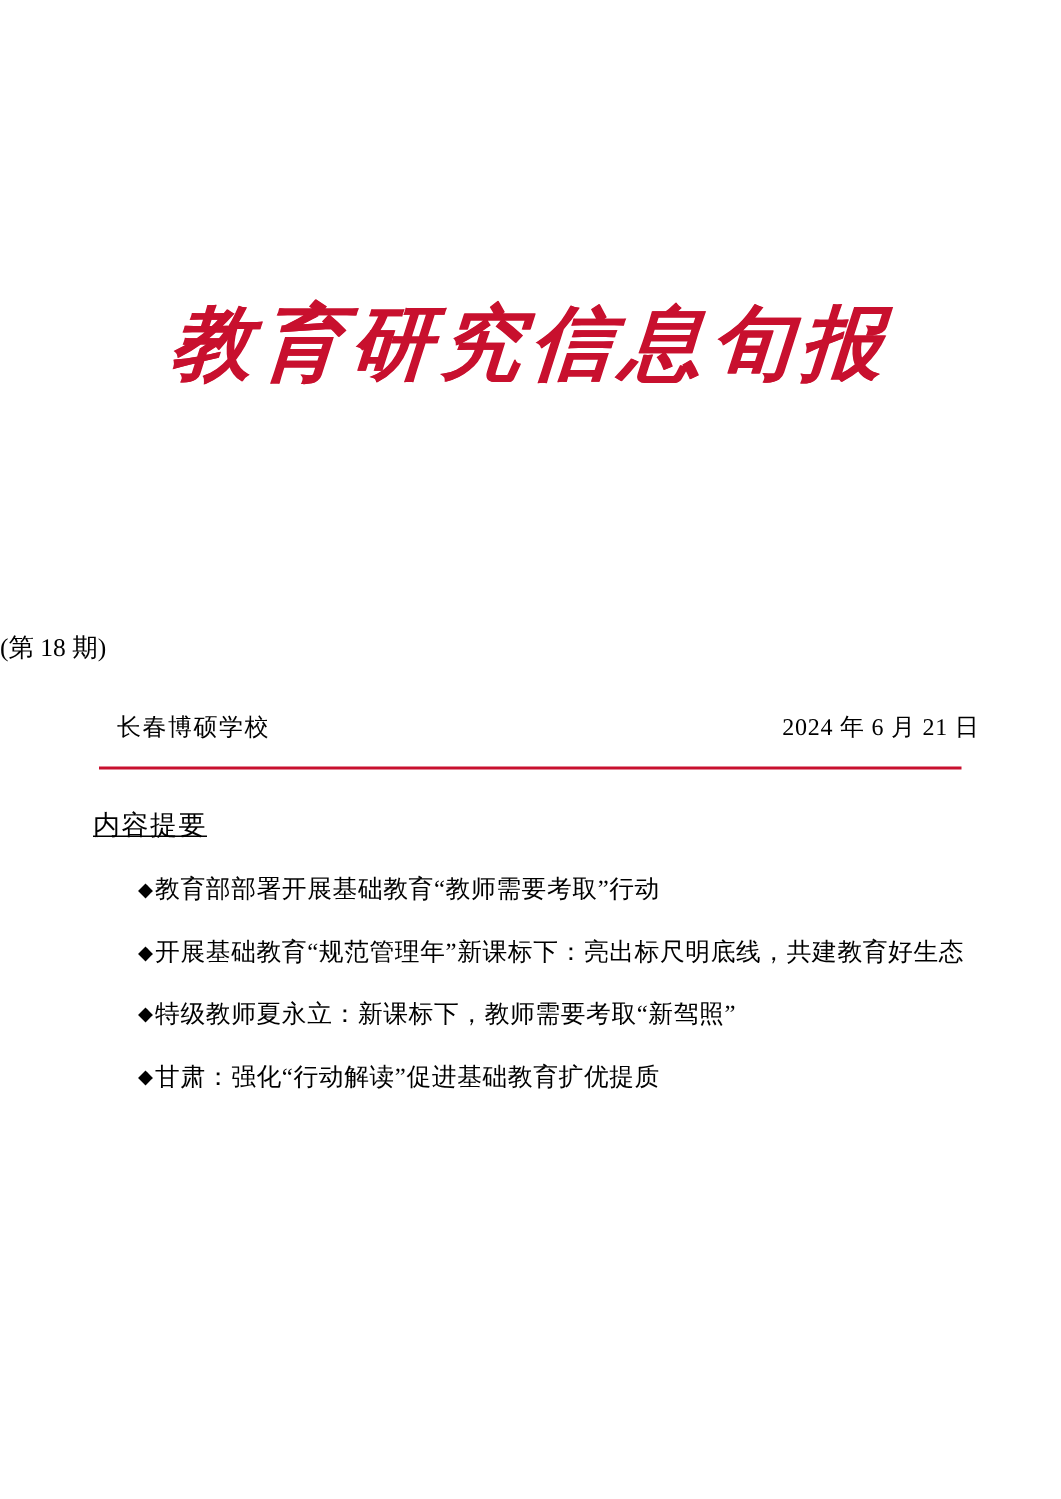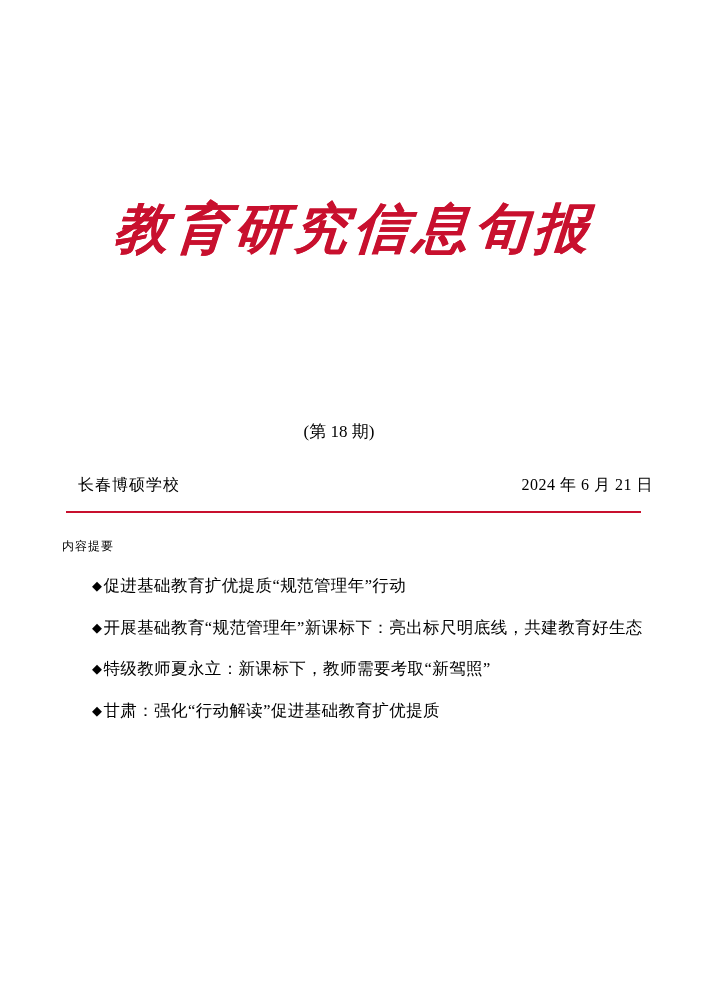--- a/index.html
+++ b/index.html
@@ -41,21 +41,20 @@
     display: inline-block;
     text-shadow: 0.5px 0 0 #c8102e;
   }
 
   
   .issue-line {
     position: absolute;
     top: 420px;
     left: 0;
     width: 678px;
-    text-align: center;
     font-size: 17px;
     font-family: "Liberation Serif", "DejaVu Serif", serif;
   }
 
   
   .meta-row {
     position: absolute;
     top: 475px;
     left: 78px;
     width: 575px;
@@ -77,23 +76,24 @@
   }
 
   
   .contents {
     position: absolute;
     top: 538px;
     left: 62px;
     width: 590px;
   }
   .contents-heading {
-    font-size: 12px;
+    font-size: 18px;
     margin: 0 0 18px 0;
     letter-spacing: 1px;
+    text-decoration: underline;
   }
   .contents-list {
     margin: 0;
     padding: 0;
     list-style: none;
   }
   .contents-list li {
     font-size: 16.5px;
     line-height: 1.55;
     margin-bottom: 16px;
@@ -122,20 +122,20 @@
   <div class="meta-row">
     <span class="meta-left">长春博硕学校</span>
     <span class="meta-right">2024 年 6 月 21 日</span>
   </div>
 
   <div class="rule"></div>
 
   <div class="contents">
     <div class="contents-heading">内容提要</div>
     <ul class="contents-list">
-      <li><span class="bullet">◆</span><span>促进基础教育扩优提质“规范管理年”行动</span></li>
+      <li><span class="bullet">◆</span><span>教育部部署开展基础教育“教师需要考取”行动</span></li>
       <li><span class="bullet">◆</span><span>开展基础教育“规范管理年”新课标下：亮出标尺明底线，共建教育好生态</span></li>
       <li><span class="bullet">◆</span><span>特级教师夏永立：新课标下，教师需要考取“新驾照”</span></li>
       <li><span class="bullet">◆</span><span>甘肃：强化“行动解读”促进基础教育扩优提质</span></li>
     </ul>
   </div>
 
 </div>
 
 </body></html>

